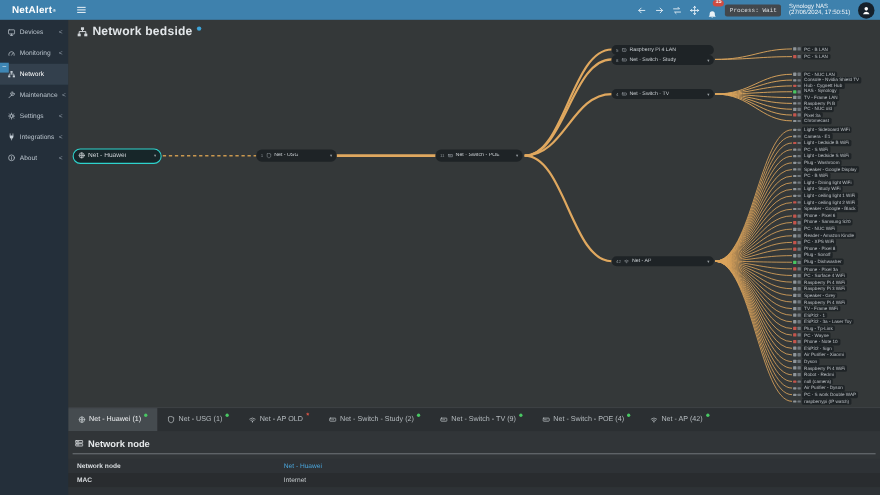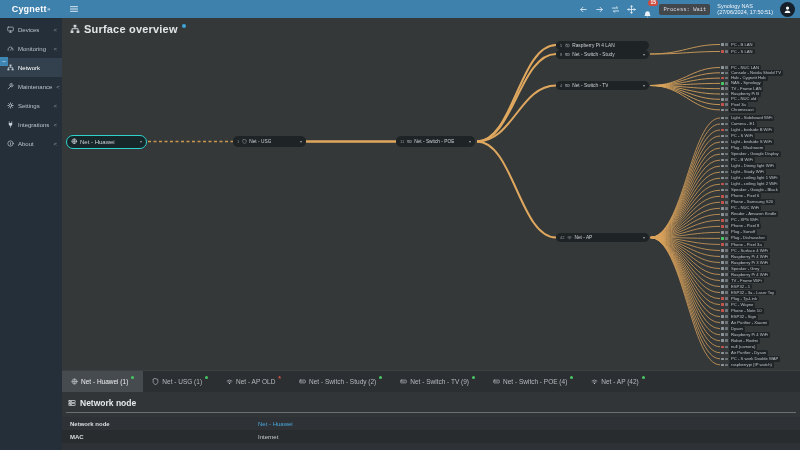--- a/index.html
+++ b/index.html
@@ -66,21 +66,21 @@
   .ic svg{width:100%;height:100%;display:block}
   .ic svg *{stroke-width:.9;stroke-linecap:round;stroke-linejoin:round}
 </style>
 </head>
 <body>
 
 <div class="app">
 
   <div class="topbar">
     <div class="logo">
-        <span>Cygnett</span>
+        <span>NetAlert</span>
         <sup>®</sup>
       </div>
     <span class="burger ic">
         <svg viewBox="0 0 10 10">
           <path d="M1.5 2.7h7M1.5 5h7M1.5 7.3h7" stroke="currentColor" fill="none"></path>
         </svg>
       </span>
     <div class="tb-right">
       <span class="tbi ic">
           <svg viewBox="0 0 10 10">
@@ -206,21 +206,21 @@
 
   <div class="title">
     <span class="ic">
         <svg viewBox="0 0 10 10">
           <rect x="3.6" y=".8" width="2.8" height="2.4" fill="currentColor"></rect>
           <rect x=".6" y="6.6" width="2.8" height="2.4" fill="currentColor"></rect>
           <rect x="6.6" y="6.6" width="2.8" height="2.4" fill="currentColor"></rect>
           <path d="M5 3.2v1.5M2 6.6V4.7h6v1.9" stroke="currentColor" fill="none"></path>
         </svg>
       </span>
-    <span class="txt">Surface overview</span>
+    <span class="txt">Network bedside</span>
     <span class="tdot"></span>
   </div>
 
   <svg class="wires" id="wires">
       <path d="M148,141.5 L233,141.5" fill="none" stroke="#c9974f" stroke-width="1.4" stroke-dasharray="3,2.5"></path>
       <path d="M306,141.5 L396,141.5" fill="none" stroke="#e0a85f" stroke-width="2.4"></path>
       <path d="M477,141.5 C513,141.5 520,45 556,45" fill="none" stroke="#e0a85f" stroke-width="2"></path>
       <path d="M477,141.5 C513,141.5 520,54 556,54" fill="none" stroke="#e0a85f" stroke-width="2"></path>
       <path d="M477,141.5 C513,141.5 520,85.5 556,85.5" fill="none" stroke="#e0a85f" stroke-width="2"></path>
       <path d="M477,141.5 C513,141.5 520,237.5 556,237.5" fill="none" stroke="#e0a85f" stroke-width="2"></path>

